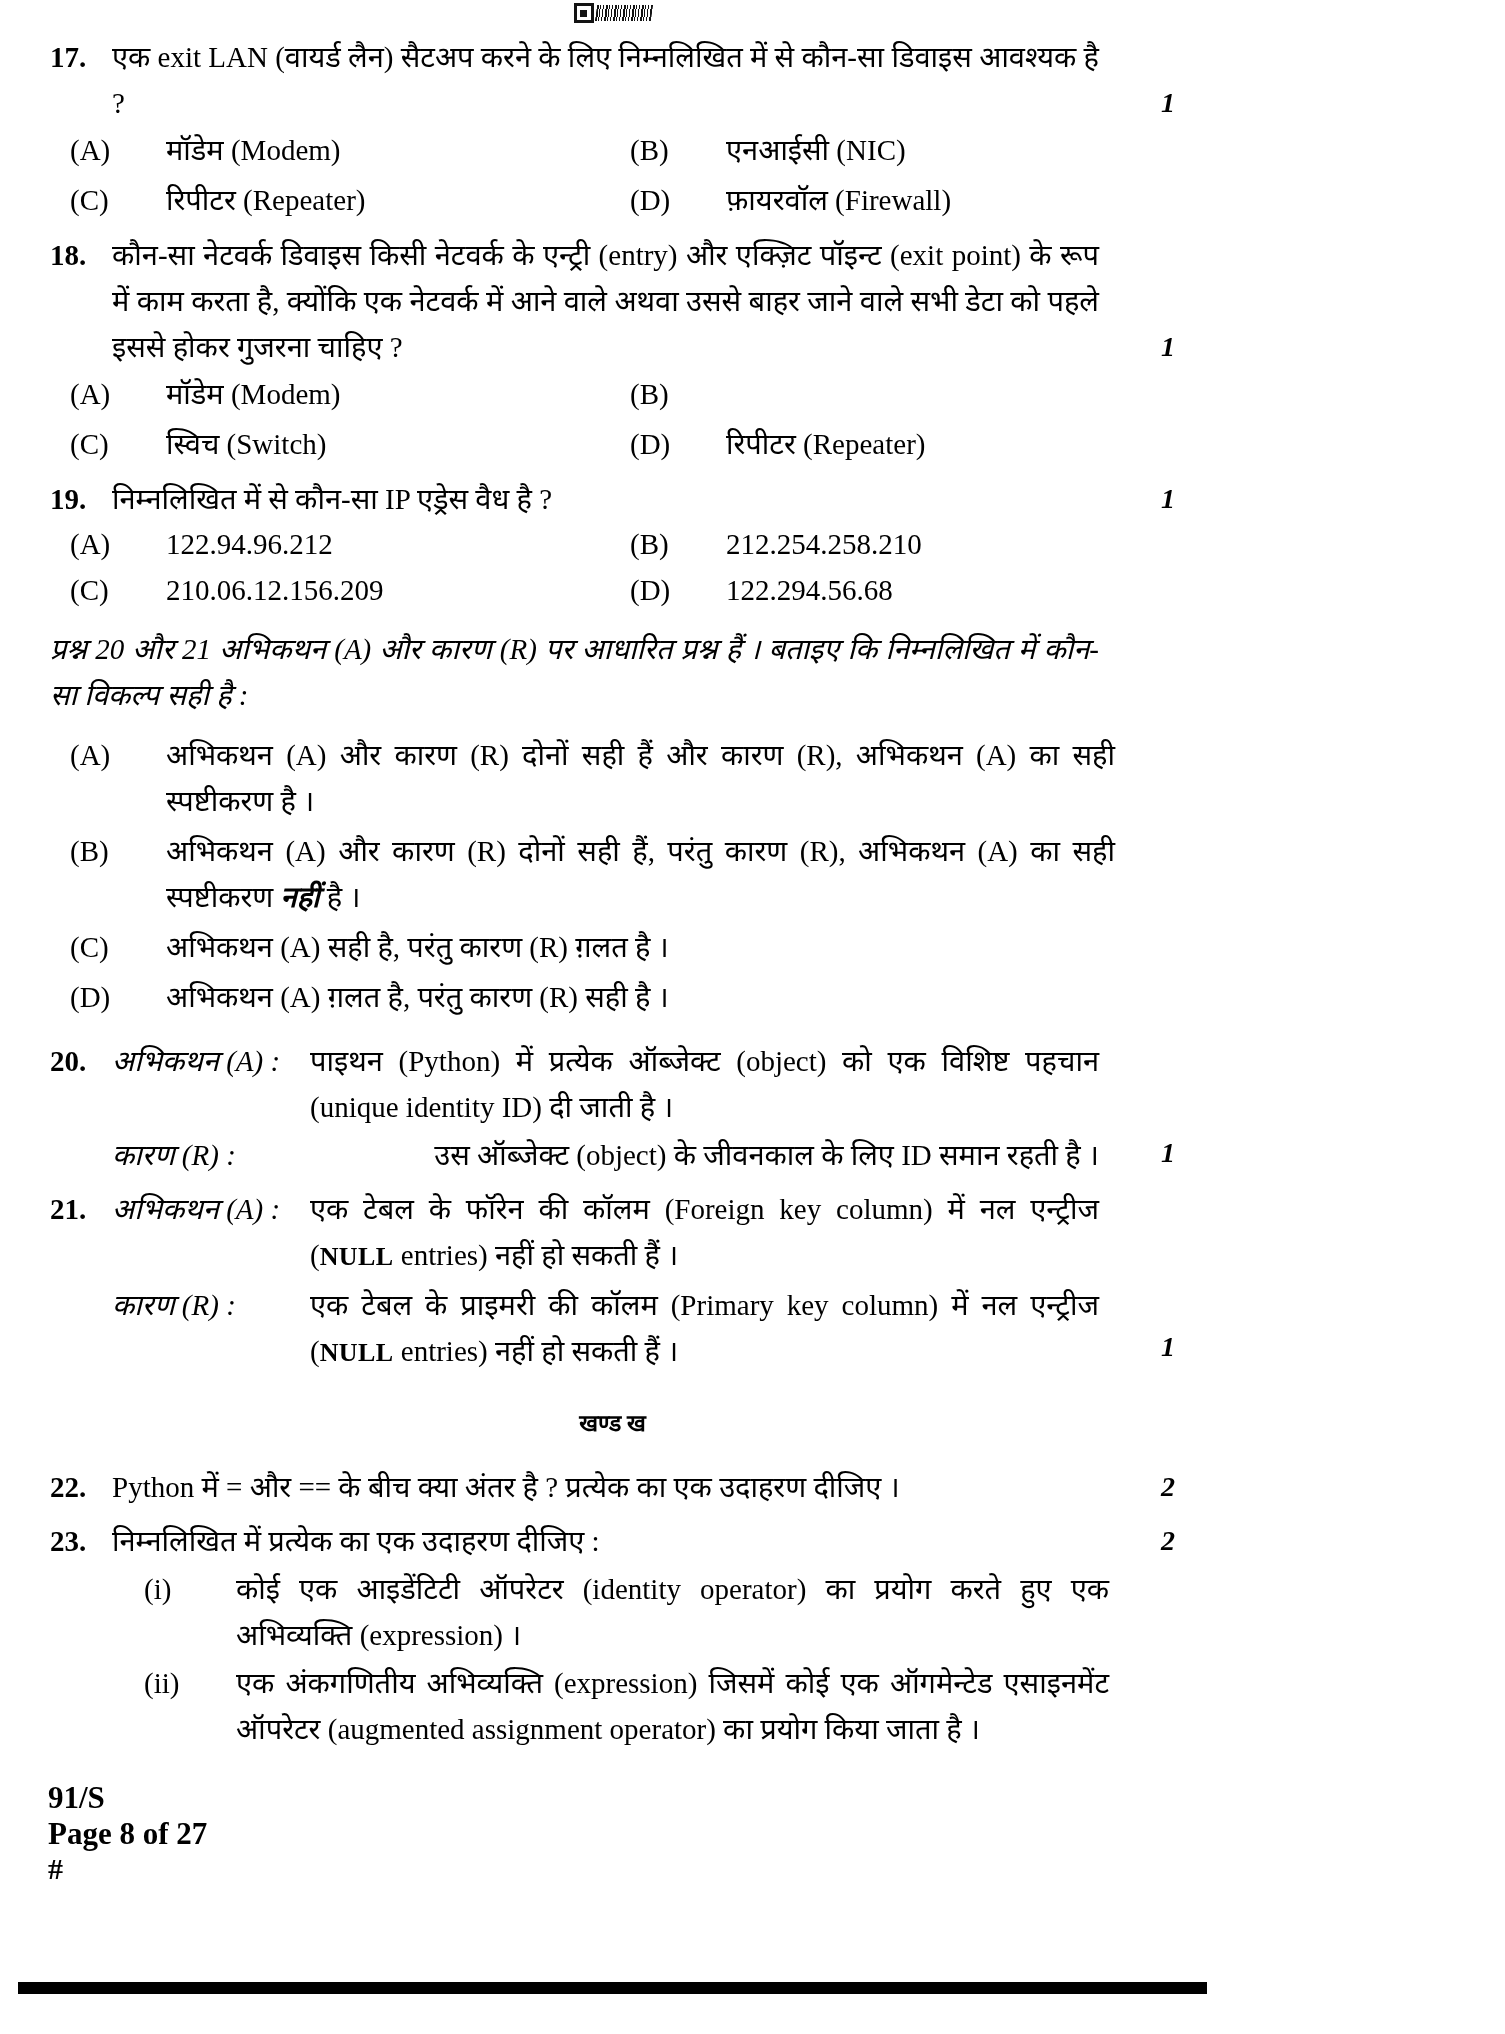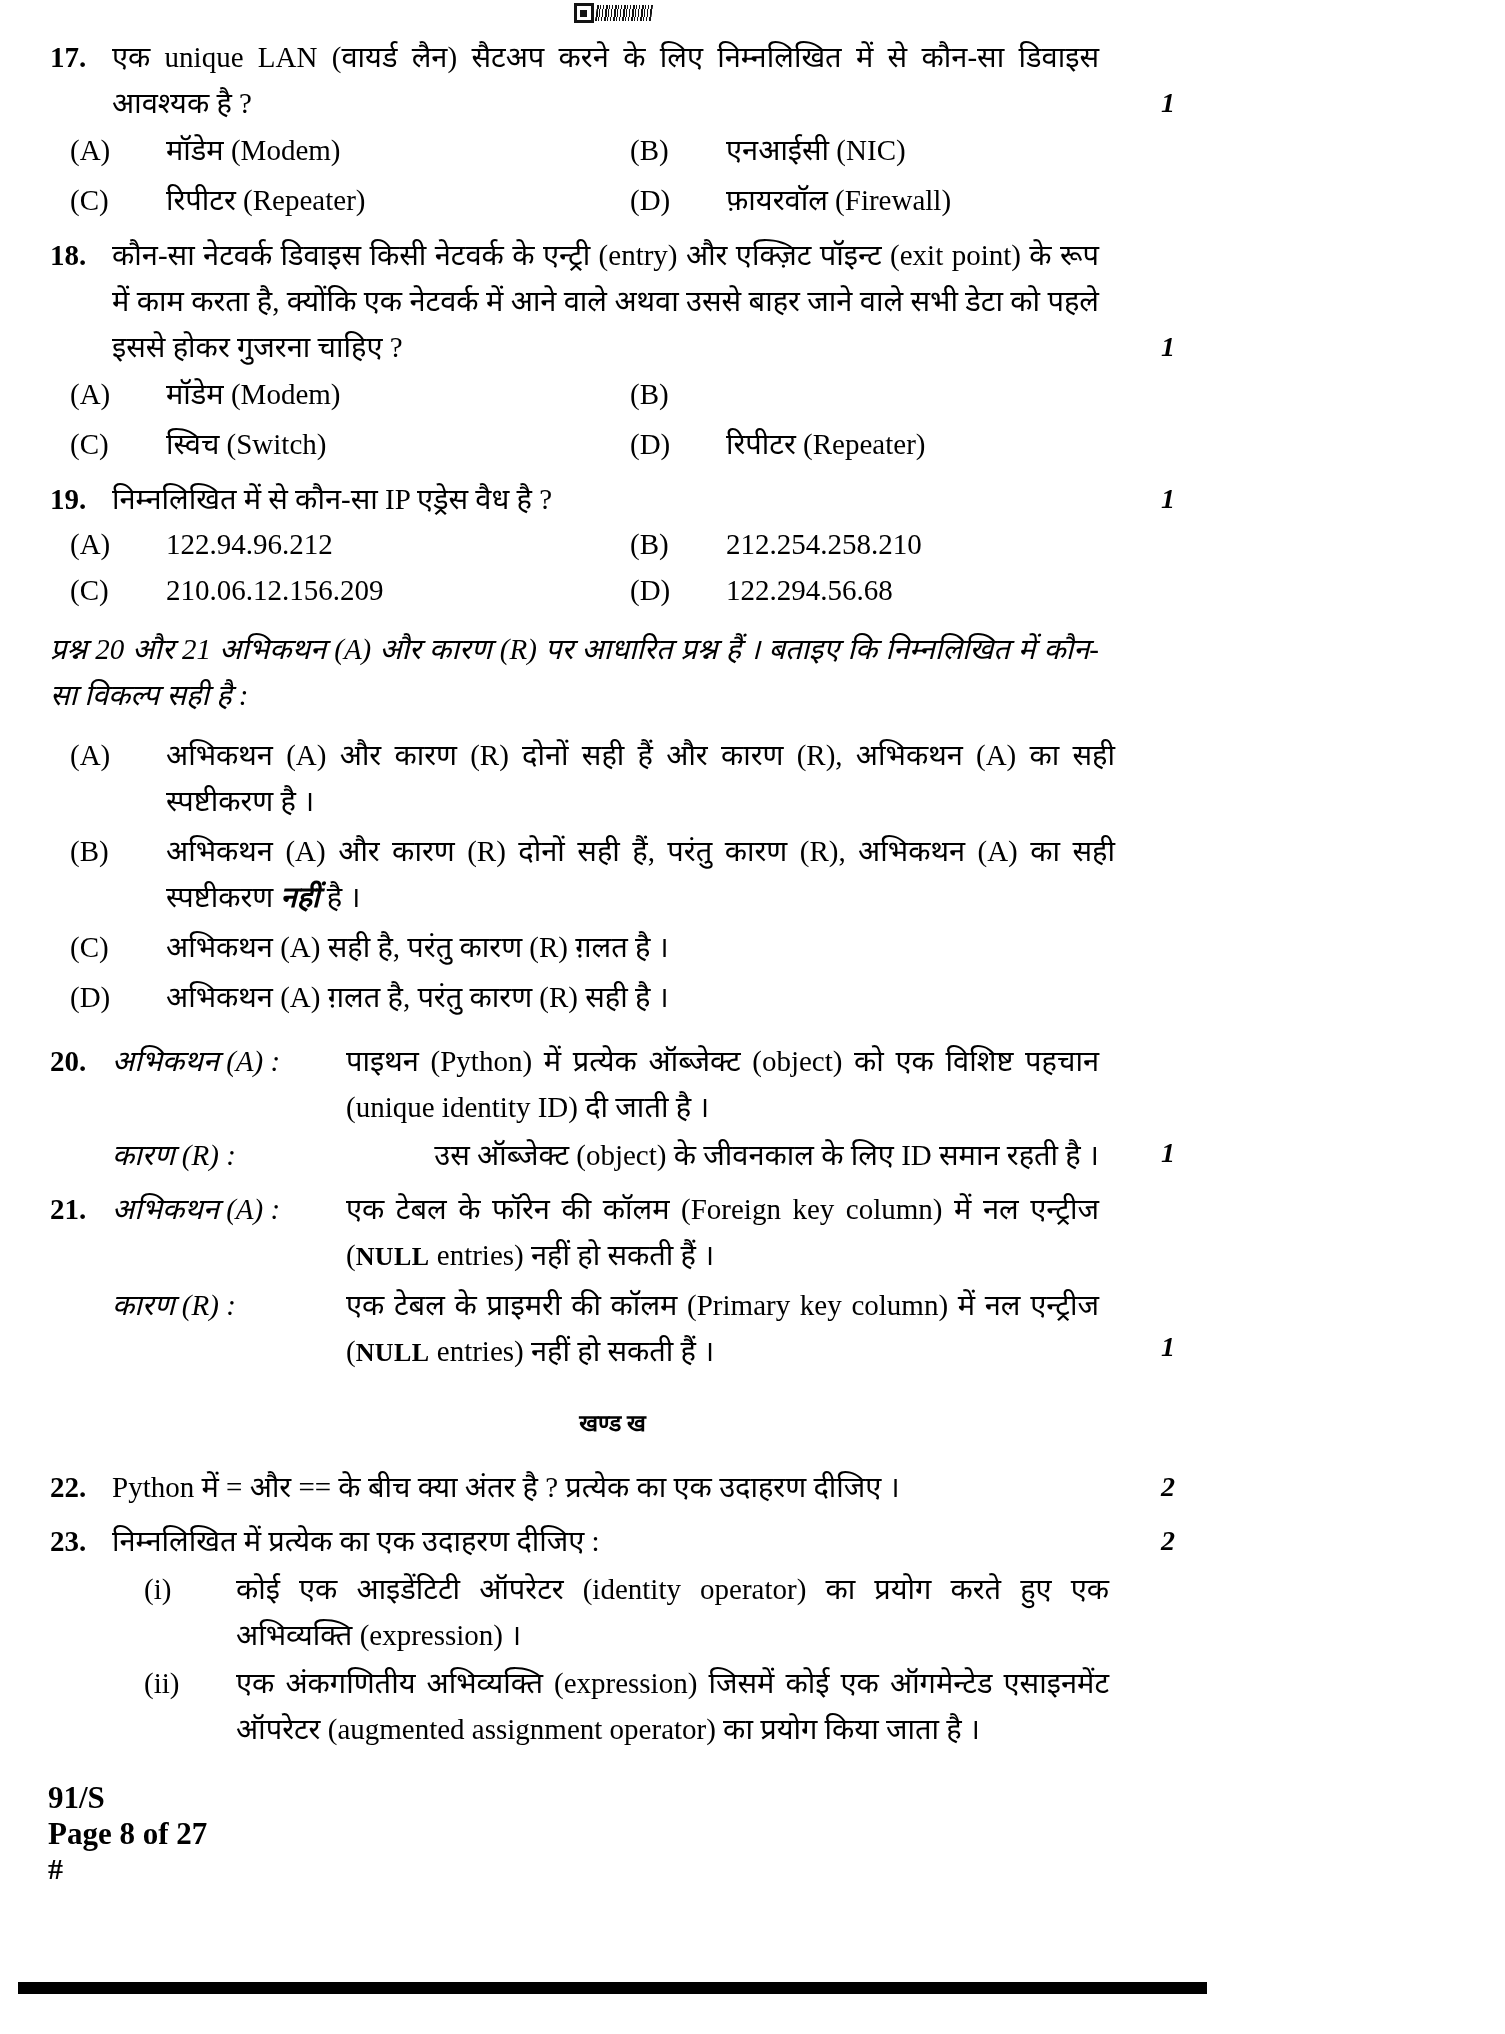--- a/index.html
+++ b/index.html
@@ -112,21 +112,20 @@
   }
   .opts-single .opt-line .lbl { flex: 0 0 96px; }
   .opts-single .opt-line .txt { flex: 1 1 auto; padding-right: 70px; }
 
   
   .ar-line {
     display: flex;
     align-items: flex-start;
     font-size: 29px;
     line-height: 46px;
-    gap: 36px;
   }
   .ar-label {
     flex: 0 0 198px;
     font-style: italic;
   }
   .ar-text {
     flex: 1 1 auto;
     padding-right: 86px;
     text-align: right;
   }
@@ -202,21 +201,21 @@
   <div class="topmark">
     <div class="qr"></div>
     <div class="bars"></div>
   </div>
 
   <div class="sp20"></div>
   <div class="sp14"></div>
 
   <div class="qrow">
     <div class="qnum">17.</div>
-    <div class="qbody justify">एक unique LAN (वायर्ड लैन) सैटअप करने के लिए निम्नलिखित में से कौन-सा डिवाइस आवश्यक है ?</div>
+    <div class="qbody justify">एक exit LAN (वायर्ड लैन) सैटअप करने के लिए निम्नलिखित में से कौन-सा डिवाइस आवश्यक है ?</div>
     <div class="marks" style="top:46px;">1</div>
   </div>
   <div class="opts">
     <div class="opt">
       <span class="lbl">(A)</span>
       <span class="txt">मॉडेम (Modem)</span>
     </div>
     <div class="opt">
       <span class="lbl">(B)</span>
       <span class="txt">एनआईसी (NIC)</span>

